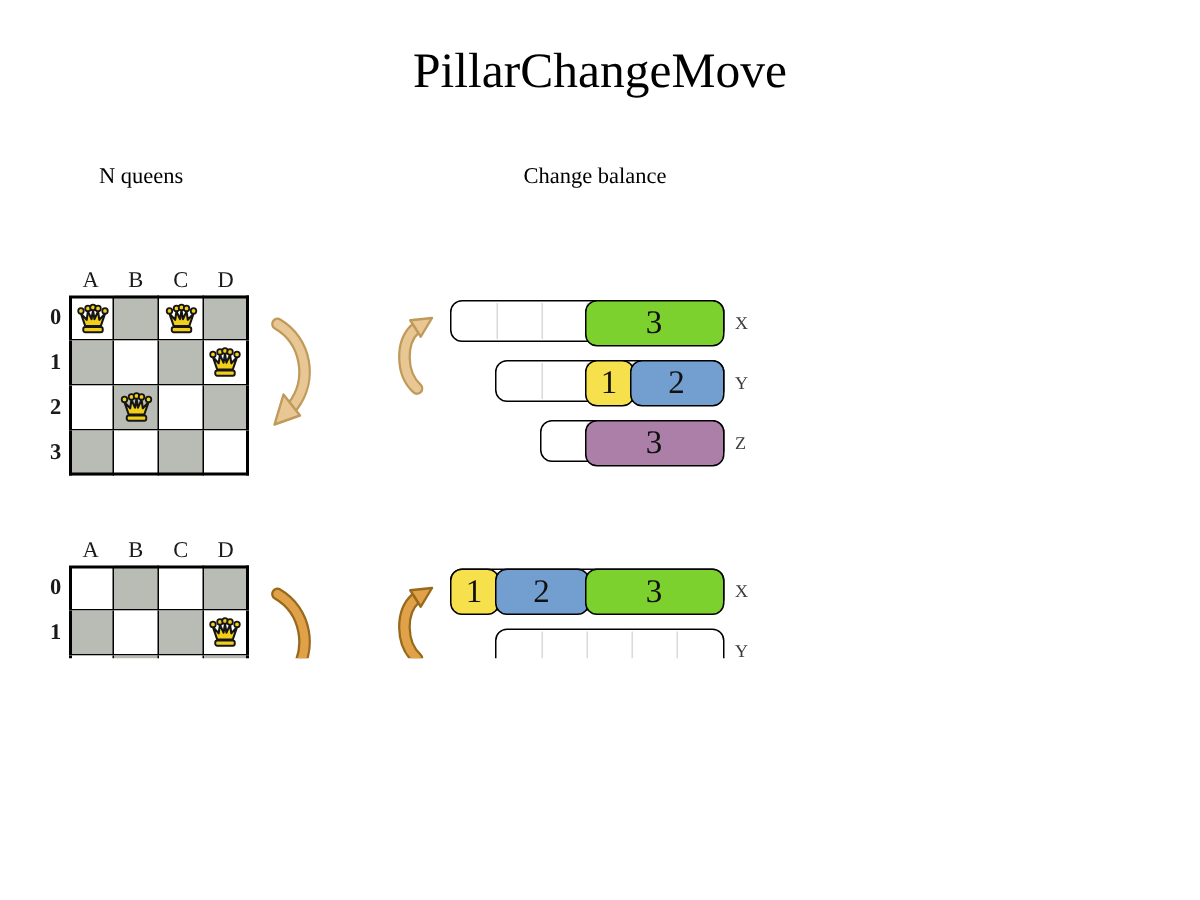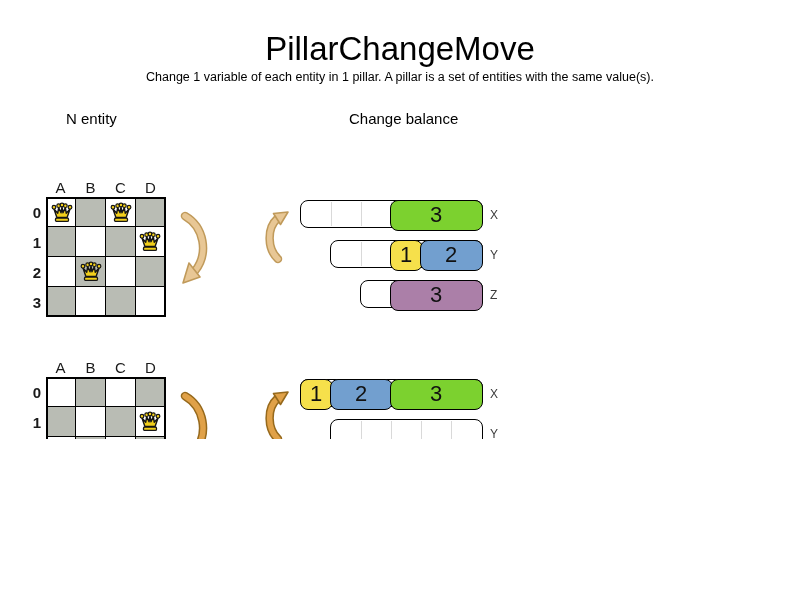--- a/index.html
+++ b/index.html
@@ -1,17 +1,17 @@
 <!DOCTYPE html>
 <html><head>
 <meta charset="utf-8">
 <style>
   html,body { margin:0; padding:0; background:#fff; }
   .page { position:relative; width:800px; height:439px; background:#fff;
-          font-family:Liberation Sans, sans-serif; overflow:hidden; }
+          font-family:Liberation Serif, serif; overflow:hidden; }
 
   .title { position:absolute; top:30px; left:0; width:800px; text-align:center;
            font-size:33px; color:#000; }
   .subtitle { position:absolute; top:70px; left:0; width:800px; text-align:center;
               font-size:12.5px; color:#000; }
   .section-label { position:absolute; font-size:15px; color:#000; }
   .section-nq { left:66px; top:110px; }
   .section-cb { left:349px; top:110px; }
 
   
@@ -40,22 +40,21 @@
            font-size:22px; color:#111; }
   .bar-label { position:absolute; font-size:12px; color:#3c3c3c; }
 
   .arrow { position:absolute; }
 </style>
 </head>
 <body>
 
 <div class="page">
   <div class="title">PillarChangeMove</div>
-  <div class="subtitle">Change 1 variable of each entity in 1 pillar. A pillar is a set of entities with the same value(s).</div>
-  <div class="section-label section-nq">N entity</div>
+  <div class="section-label section-nq">N queens</div>
   <div class="section-label section-cb">Change balance</div>
 
   <div id="board-before" class="board" style="left:28px; top:180px;">
       <div class="corner"></div>
       <div class="colhead">A</div>
       <div class="colhead">B</div>
       <div class="colhead">C</div>
       <div class="colhead">D</div>
       <div class="rowhead">0</div>
       <div class="cell first-col  first-row " style="background:#fff">

